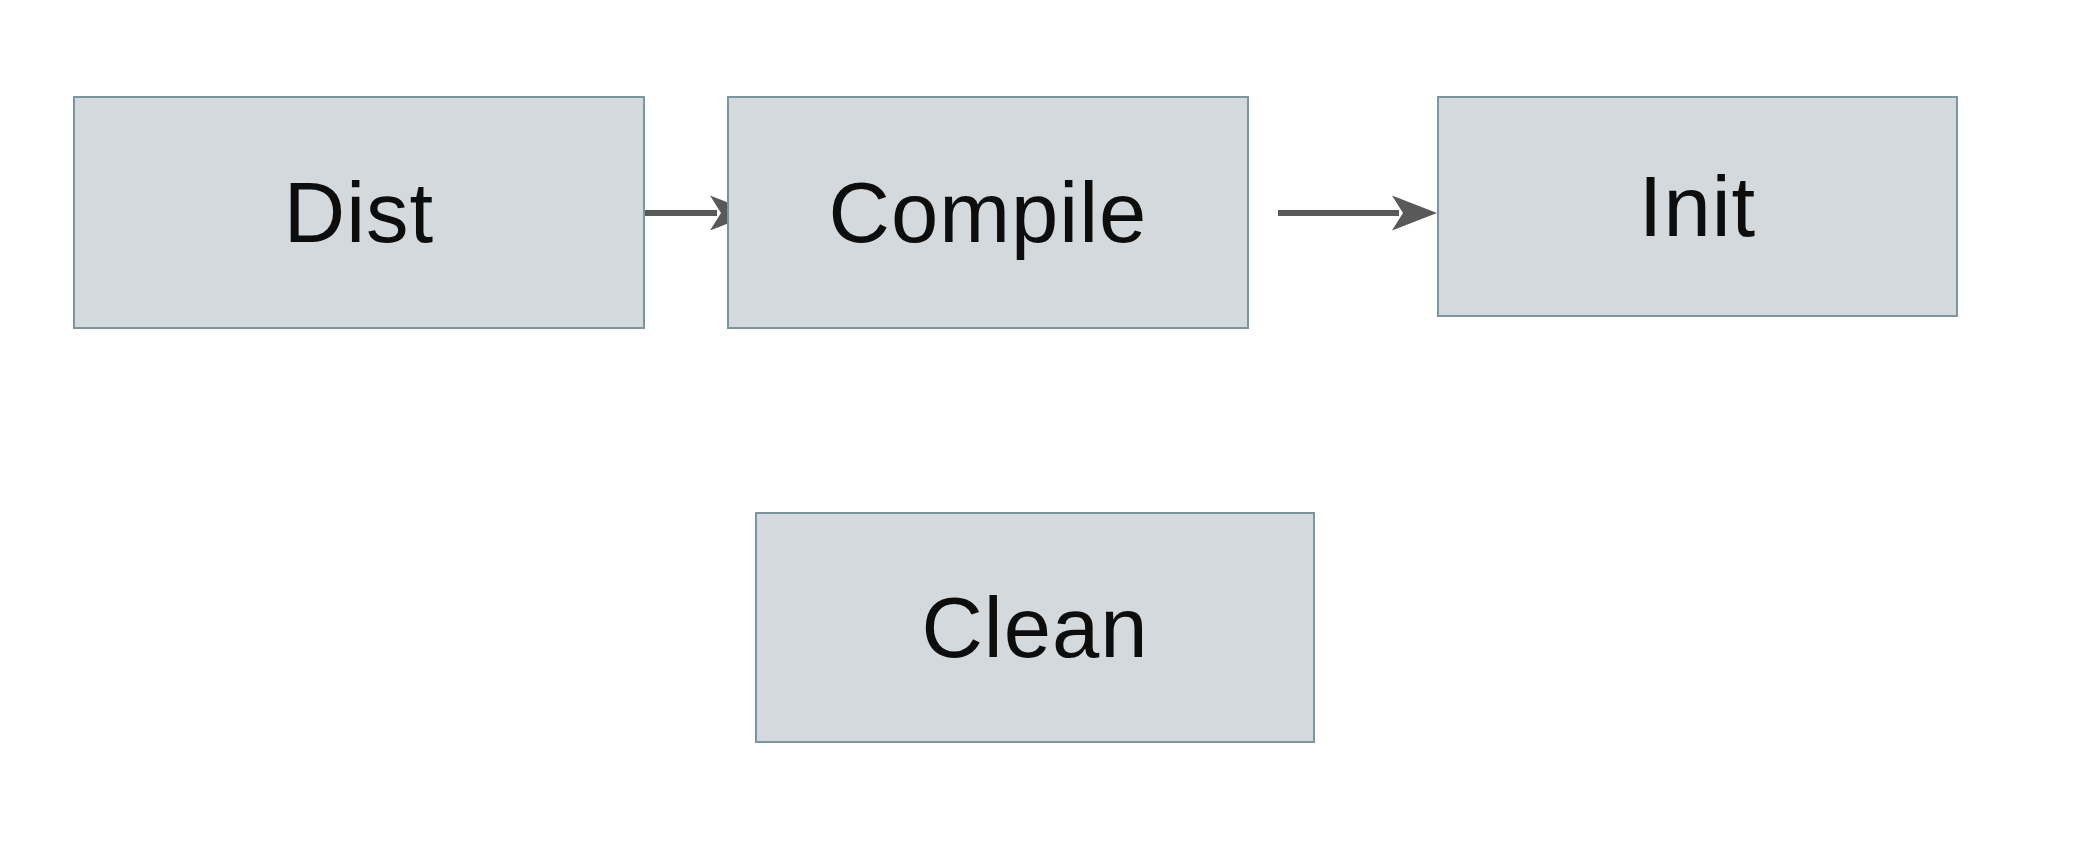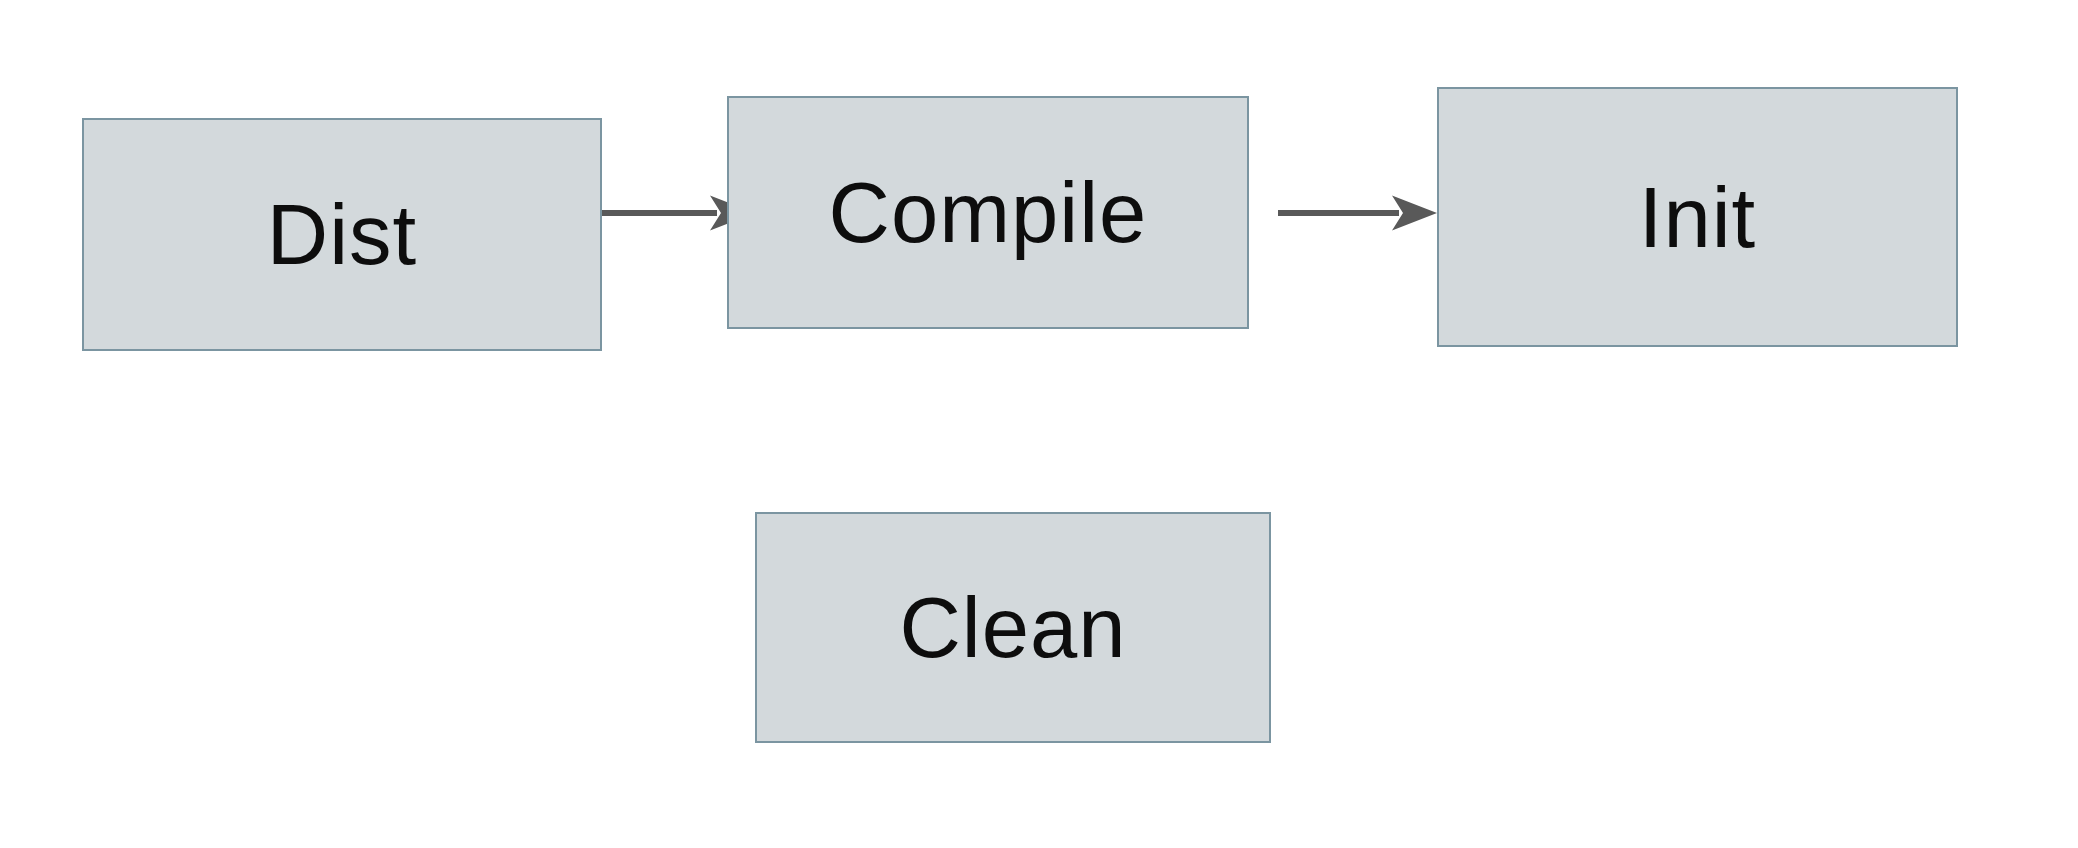--- a/index.html
+++ b/index.html
@@ -28,24 +28,24 @@
     justify-content: center;
   }
   .flow-node .node-label {
     font-size: 85px;
     font-weight: 400;
     color: var(--text);
     letter-spacing: 1px;
     line-height: 1;
     white-space: nowrap;
   }
-  #node-dist    { left: 82px;   top: 96px;  width: 520px; height: 233px; margin-top: 22px; }
+  #node-dist    { left: 73px;   top: 96px;  width: 572px; height: 233px; }
   #node-compile { left: 727px;  top: 96px;  width: 522px; height: 233px; }
-  #node-init    { left: 1437px; top: 87px;  width: 521px; height: 260px; }
-  #node-clean   { left: 755px;  top: 512px; width: 516px; height: 231px; }
+  #node-init    { left: 1437px; top: 96px;  width: 521px; height: 221px; }
+  #node-clean   { left: 755px;  top: 512px; width: 560px; height: 231px; }
   .edges-layer {
     position: absolute;
     left: 0; top: 0;
     width: 2078px;
     height: 848px;
     pointer-events: none;
   }
 </style>
 </head>
 <body>

